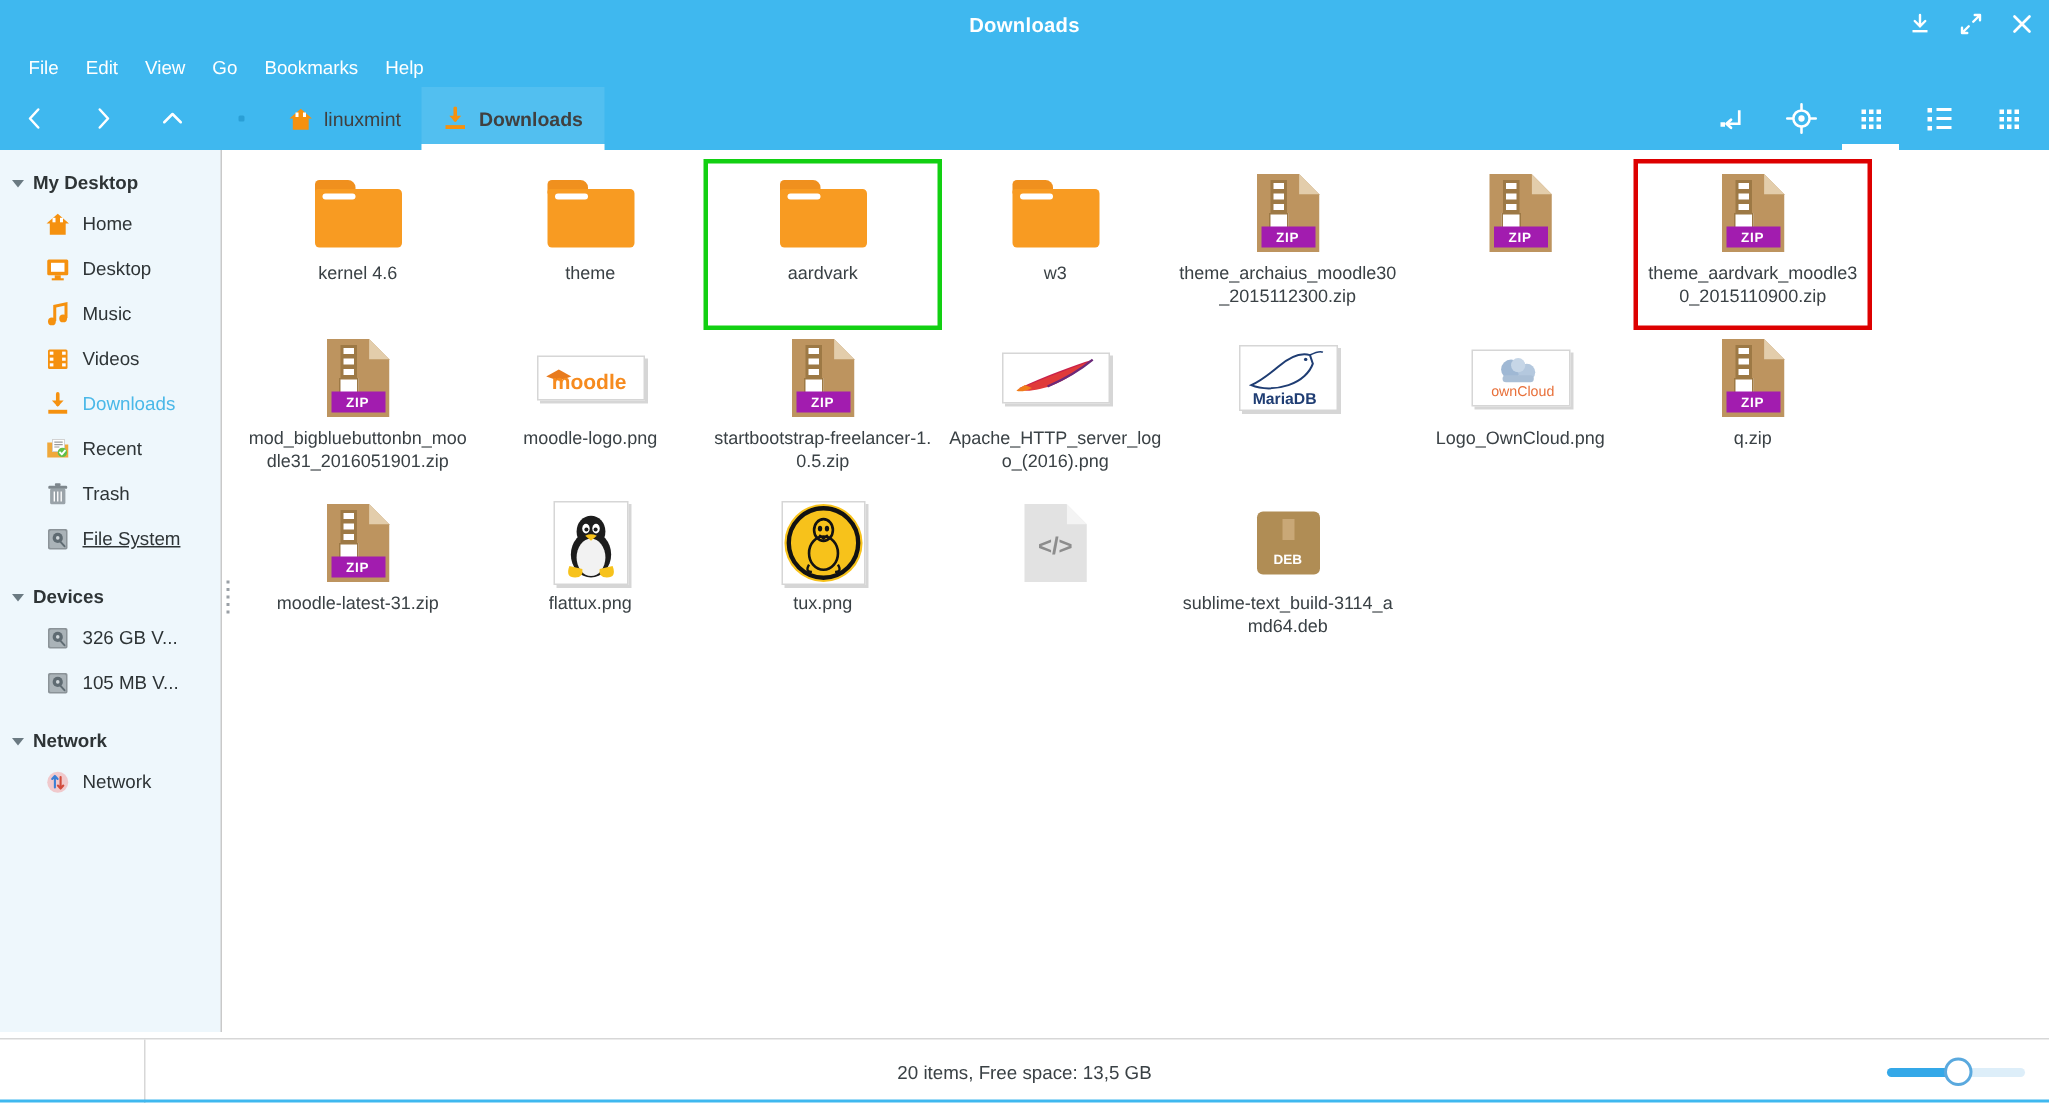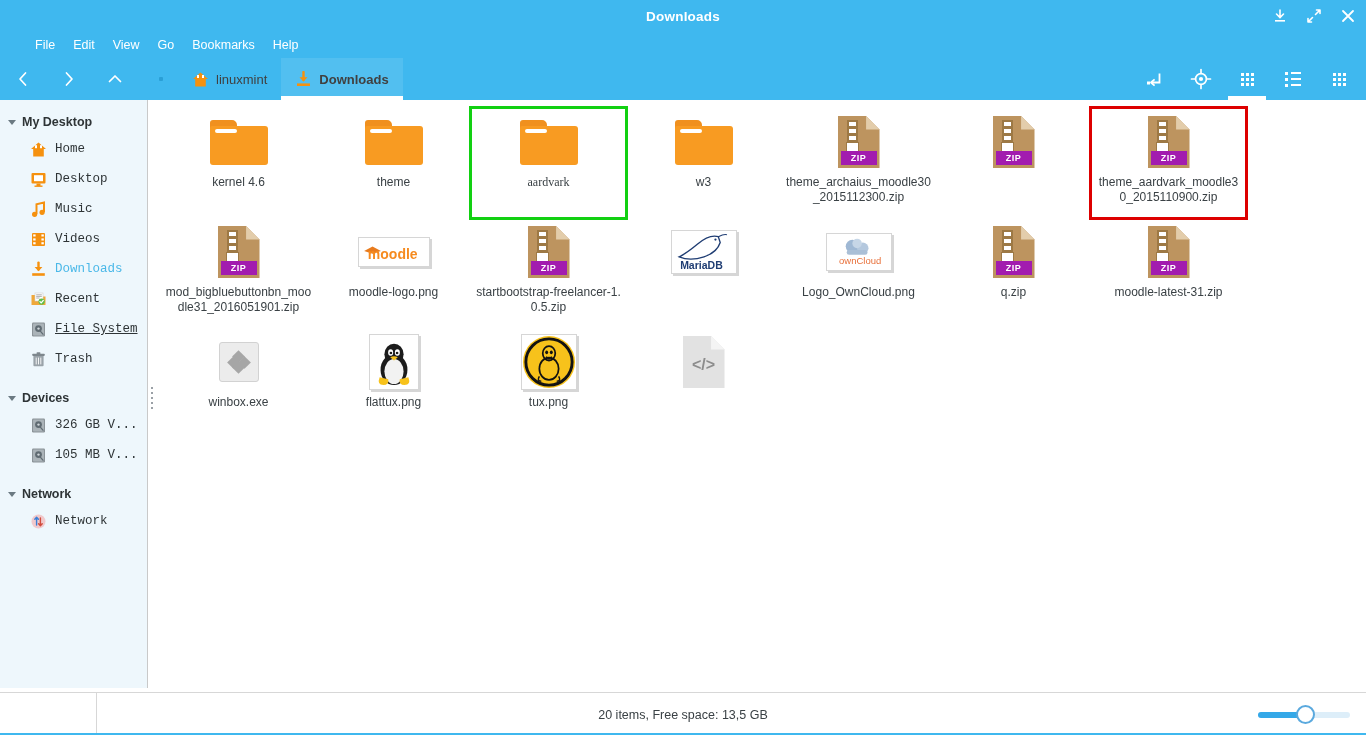--- a/index.html
+++ b/index.html
@@ -24,21 +24,21 @@
   .win-btns {
     position: absolute; right: 10px; top: 0; height: 32px;
     display: flex; align-items: center; gap: 18px;
   }
   .win-btn { width: 16px; height: 16px; display:block; cursor: pointer; }
 
   
   .menubar {
     position: absolute; left: 0; top: 32px; width: 1366px; height: 26px;
     background: #3fb8ef;
-    display: flex; align-items: center; padding-left: 26px;
+    display: flex; align-items: center; padding-left: 10px;
   }
   .menu-item {
     color: #ffffff; font-size: 12.5px; padding: 2px 9px; cursor: pointer;
     white-space: nowrap;
   }
 
   
   .toolbar {
     position: absolute; left: 0; top: 58px; width: 1366px; height: 42px;
     background: #3fb8ef;
@@ -104,21 +104,21 @@
     padding: 5px 0 5px 8px; cursor: pointer;
   }
   .sb-group .tri {
     width: 0; height: 0;
     border-left: 4px solid transparent; border-right: 4px solid transparent;
     border-top: 5px solid #6b7a82;
   }
   .sb-group .gl { font-size: 12.5px; font-weight: bold; color: #2e3436; }
   .sb-item {
     display: flex; align-items: center; gap: 8px;
-    padding: 4px 0 4px 30px; cursor: pointer; height: 30px; font-family: Liberation Mono, monospace;
+    padding: 4px 0 4px 30px; cursor: pointer; height: 30px;
   }
   .sb-item .il { font-size: 12.5px; color: #2e3436; white-space: nowrap; }
   .sb-item.active .il { color: #4ab8e8; }
   .sb-item.hovered .il { text-decoration: underline; }
   .sb-ico { width: 17px; height: 17px; flex: 0 0 17px; position: relative; display:block; }
 
   .splitter-grip {
     position: absolute; left: 149px; top: 280px; width: 6px; height: 36px;
     display: flex; flex-direction: column; justify-content: center; align-items: center; gap: 3px;
     cursor: col-resize; z-index: 5;
@@ -145,21 +145,21 @@
   }
   .fitem .thumb {
     height: 56px; width: 100%;
     display: flex; align-items: center; justify-content: center;
   }
   .fitem .fname {
     margin-top: 5px;
     font-size: 12px; color: #3a4145; text-align: center;
     line-height: 15px; word-break: break-all; max-width: 146px;
   }
-  .fitem.box-green { outline: 3px solid #12d012; outline-offset: -1px; font-family: Liberation Serif, serif; }
+  .fitem.box-green { outline: 3px solid #12d012; outline-offset: -1px; }
   .fitem.box-red { outline: 3px solid #dd0000; outline-offset: -1px; }
 
   
   .folder { width: 58px; height: 45px; position: relative; }
   .folder .tab {
     position: absolute; left: 0; top: 0; width: 27px; height: 9px;
     background: #f0901e; border-radius: 3px 5px 0 0;
   }
   .folder .body {
     position: absolute; left: 0; top: 6px; width: 58px; height: 39px;
@@ -466,39 +466,39 @@
       <svg class="sb-ico" viewBox="0 0 17 17">
         <path d="M1.5 4 L7 4 L8.2 5.4 L15.5 5.4 L15.5 14 L1.5 14 Z" fill="#efa83a"></path>
         <rect x="5" y="2" width="8" height="8" fill="#ffffff" stroke="#cfcfcf" stroke-width="0.6"></rect>
         <path d="M6.2 3.8 L11.8 3.8 M6.2 5.4 L11.8 5.4 M6.2 7 L9.6 7" stroke="#9a9a9a" stroke-width="0.8"></path>
         <circle cx="11.6" cy="10.6" r="3.1" fill="#5fbf4a"></circle>
         <path d="M10 10.6 L11.2 11.9 L13.3 9.4" stroke="#ffffff" stroke-width="1.3" fill="none" stroke-linecap="round" stroke-linejoin="round"></path>
       </svg>
       <span class="il">Recent</span>
     </div>
 
+    <div class="sb-item">
+      <svg class="sb-ico" viewBox="0 0 17 17">
+        <rect x="3.4" y="4.6" width="10.2" height="10.6" rx="1" fill="#9aa3a9"></rect>
+        <rect x="2.2" y="2.8" width="12.6" height="2.1" rx="0.8" fill="#7e878d"></rect>
+        <rect x="6.6" y="1.2" width="3.8" height="1.8" rx="0.6" fill="#7e878d"></rect>
+        <path d="M6.2 6.6 L6.2 13.4 M8.5 6.6 L8.5 13.4 M10.8 6.6 L10.8 13.4" stroke="#ffffff" stroke-width="0.9"></path>
+      </svg>
+      <span class="il">Trash</span>
+    </div>
+
     <div class="sb-item hovered">
       <svg class="sb-ico" viewBox="0 0 17 17">
         <rect x="2" y="1.6" width="13" height="13.8" rx="1.2" fill="#8b9398"></rect>
         <rect x="3" y="2.6" width="11" height="11.8" rx="1" fill="#aab3b8"></rect>
         <circle cx="8.5" cy="7.6" r="3.4" fill="#5f6b72"></circle>
         <circle cx="8.5" cy="7.6" r="1.2" fill="#cfd6da"></circle>
         <path d="M9.6 9.4 L13.4 13.6" stroke="#5f6b72" stroke-width="1.3"></path>
       </svg>
       <span class="il">File System</span>
-    </div>
-
-    <div class="sb-item">
-      <svg class="sb-ico" viewBox="0 0 17 17">
-        <rect x="3.4" y="4.6" width="10.2" height="10.6" rx="1" fill="#9aa3a9"></rect>
-        <rect x="2.2" y="2.8" width="12.6" height="2.1" rx="0.8" fill="#7e878d"></rect>
-        <rect x="6.6" y="1.2" width="3.8" height="1.8" rx="0.6" fill="#7e878d"></rect>
-        <path d="M6.2 6.6 L6.2 13.4 M8.5 6.6 L8.5 13.4 M10.8 6.6 L10.8 13.4" stroke="#ffffff" stroke-width="0.9"></path>
-      </svg>
-      <span class="il">Trash</span>
     </div>
 
     <div class="sb-group" style="margin-top:12px;">
       <span class="tri"></span>
       <span class="gl">Devices</span>
     </div>
 
     <div class="sb-item">
       <svg class="sb-ico" viewBox="0 0 17 17">
         <rect x="2" y="1.6" width="13" height="13.8" rx="1.2" fill="#8b9398"></rect>
@@ -681,20 +681,33 @@
                 <i style="top:9px"></i>
                 <i style="top:16px"></i>
               </span>
             <span class="bigsq"></span>
             <span class="label">ZIP</span>
           </div>
         </div>
         <div class="fname">startbootstrap-freelancer-1.0.5.zip</div>
       </div>
 
+      <div class="fitem">
+        <div class="thumb">
+          <div class="photo" style="width:72px;height:34px;">
+            <svg viewBox="0 0 72 34" width="70" height="32">
+              <path d="M62 4 C48 8 28 16 10 24 C16 26 26 25 38 19 C50 13 58 8 62 4 Z" fill="#c8214b"></path>
+              <path d="M58 6 C44 11 26 18 9 25 C14 27 24 26 36 21 C47 16 55 10 58 6 Z" fill="#e03a3a"></path>
+              <path d="M14 22 C11 24 9 25 8 26 C11 27 15 26 19 24 Z" fill="#f07d1a"></path>
+              <path d="M62 4 C56 9 44 17 30 23" stroke="#6b2a7a" stroke-width="1.6" fill="none"></path>
+            </svg>
+          </div>
+        </div>
+        <div class="fname">Apache_HTTP_server_logo_(2016).png</div>
+      </div>
 
       <div class="fitem">
         <div class="thumb">
           <div class="photo" style="width:66px;height:44px;">
             <svg viewBox="0 0 66 44" width="64" height="42">
               <path d="M48 6 C41 4 33 8 26 14 C20 19 14 24 7 27 C14 30 24 30 33 27 C42 24 48 18 50 12 Z" fill="none" stroke="#1f3d73" stroke-width="1.4"></path>
               <circle cx="45" cy="9" r="1.2" fill="#1f3d73"></circle>
               <path d="M48 6 C52 4 55 3 57 4" stroke="#1f3d73" stroke-width="1.2" fill="none"></path>
               <text x="8" y="40" font-family="'Liberation Sans',sans-serif" font-size="11" font-weight="bold" fill="#1f3d73">MariaDB</text>
             </svg>
@@ -744,33 +757,20 @@
                 <i style="top:9px"></i>
                 <i style="top:16px"></i>
               </span>
             <span class="bigsq"></span>
             <span class="label">ZIP</span>
           </div>
         </div>
         <div class="fname">moodle-latest-31.zip</div>
       </div>
 
-      <div class="fitem">
-        <div class="thumb">
-          <div class="exeicon">
-            <span class="dia">
-              <i style="left:5.5px;top:0;"></i>
-              <i style="left:0;top:5.5px;"></i>
-              <i style="left:11px;top:5.5px;"></i>
-              <i style="left:5.5px;top:11px;"></i>
-            </span>
-          </div>
-        </div>
-        <div class="fname">winbox.exe</div>
-      </div>
 
       <div class="fitem">
         <div class="thumb">
           <div class="photo" style="width:50px;height:56px;">
             <svg viewBox="0 0 50 56" width="48" height="54">
               <ellipse cx="25" cy="20" rx="10" ry="11" fill="#1c1c1c"></ellipse>
               <ellipse cx="25" cy="36" rx="14" ry="16" fill="#1c1c1c"></ellipse>
               <ellipse cx="25" cy="38" rx="10" ry="13" fill="#f2f2f2"></ellipse>
               <ellipse cx="21.5" cy="18" rx="2.6" ry="3.4" fill="#ffffff"></ellipse>
               <ellipse cx="28.5" cy="18" rx="2.6" ry="3.4" fill="#ffffff"></ellipse>
@@ -807,20 +807,29 @@
       <div class="fitem">
         <div class="thumb">
           <div class="xmlicon">
             <span class="pg"></span>
               <span class="fold"></span>
             <span class="code">&lt;/&gt;</span>
           </div>
         </div>
       </div>
 
+      <div class="fitem">
+        <div class="thumb">
+          <div class="debicon">
+            <span class="slot"></span>
+            <span class="label">DEB</span>
+          </div>
+        </div>
+        <div class="fname">sublime-text_build-3114_amd64.deb</div>
+      </div>
 
     </div>
   </div>
 </div>
 
 <div class="statusbar">
   <div class="status-div"></div>
   <div class="status-text">20 items, Free space: 13,5 GB</div>
   <div class="zoomer">
     <div class="zs-track">

